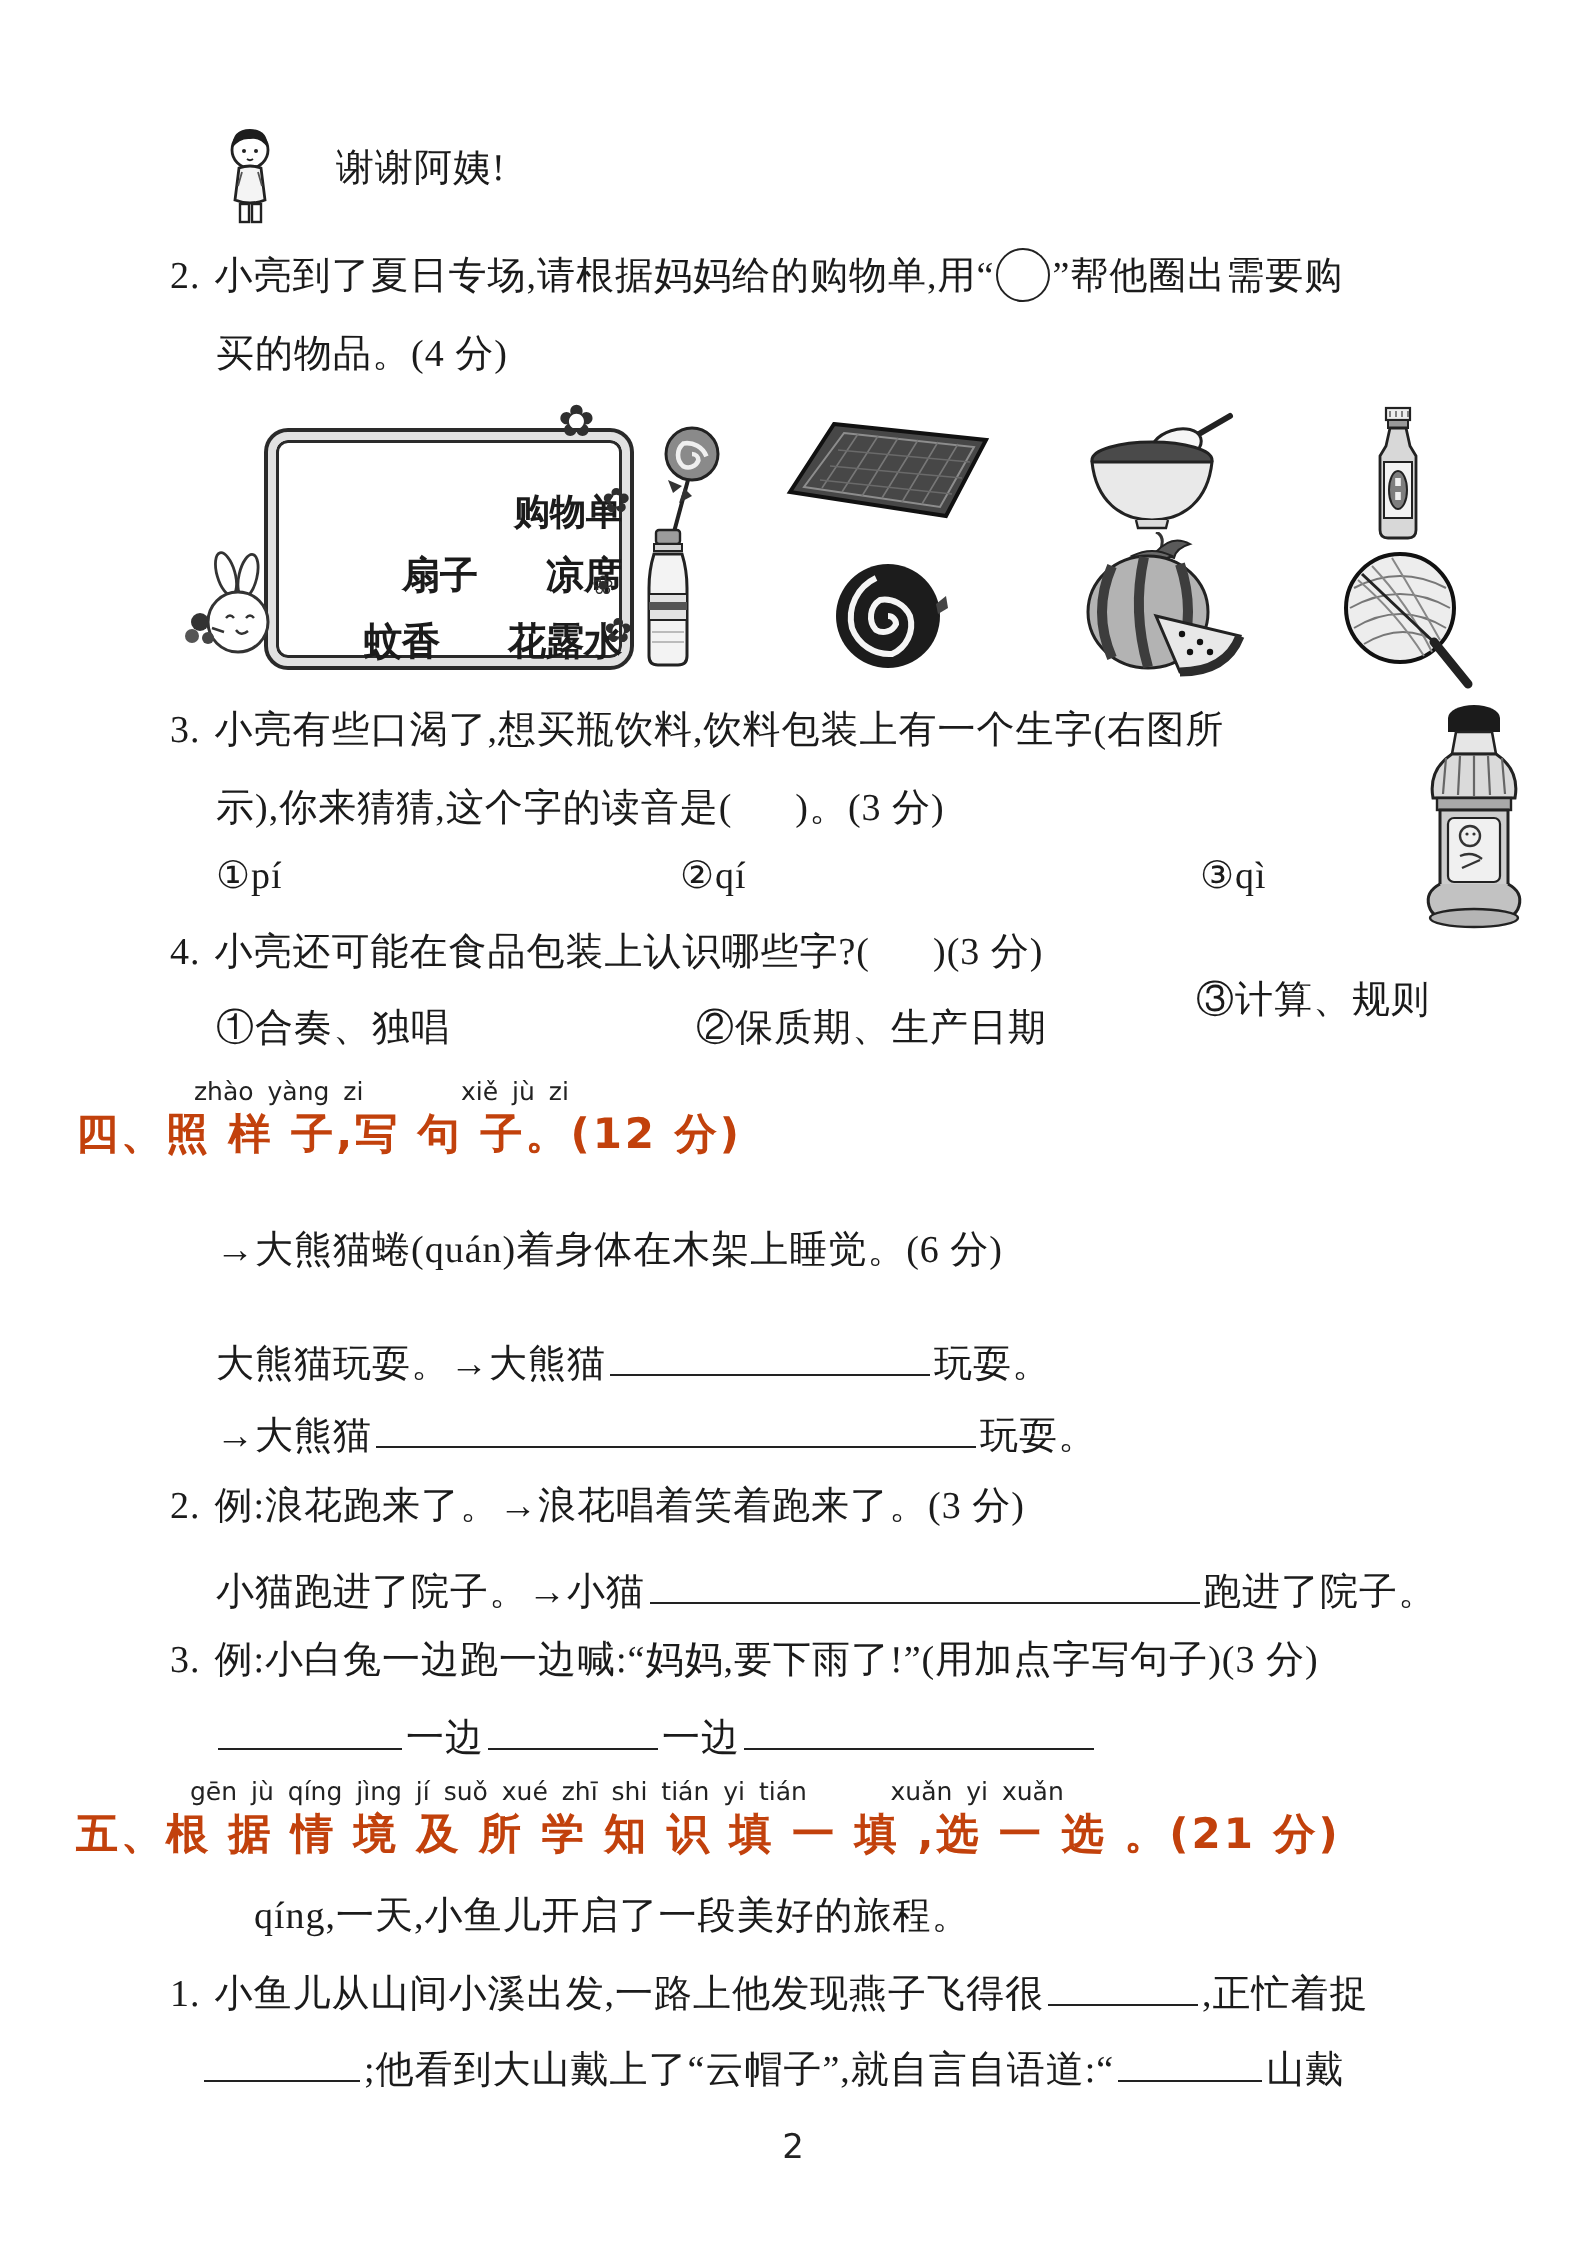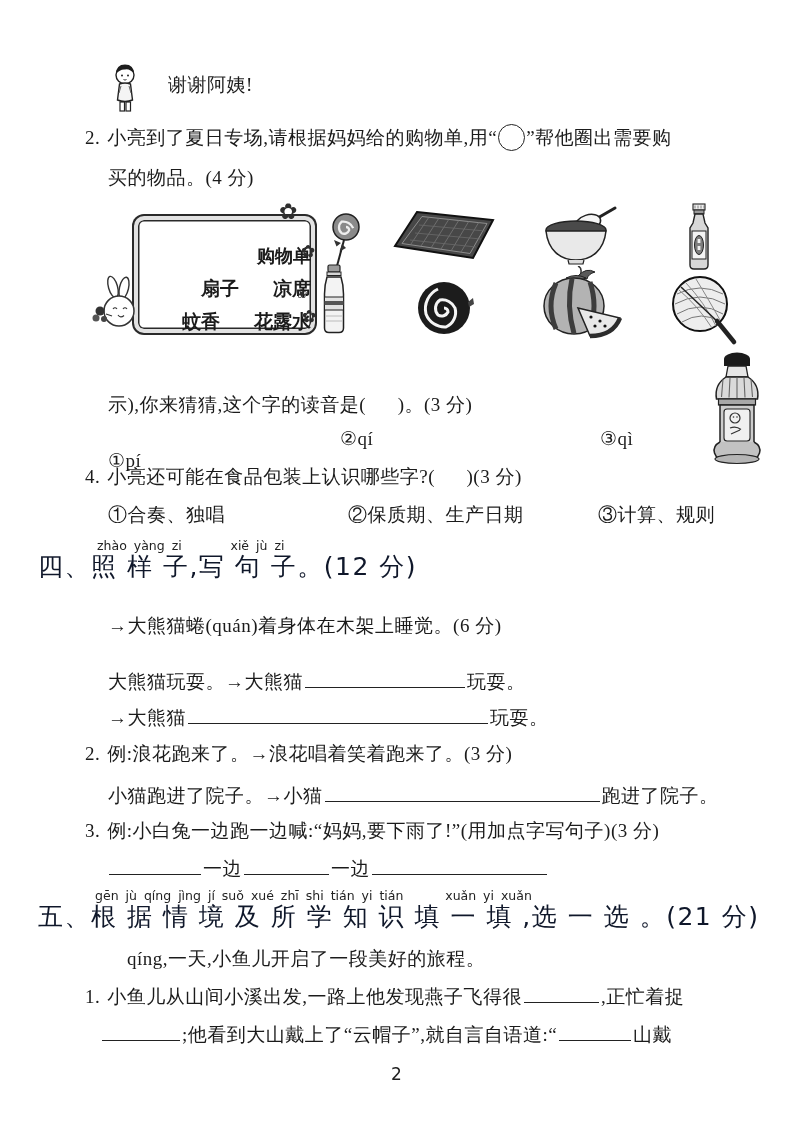--- a/index.html
+++ b/index.html
@@ -23,23 +23,23 @@
     display:inline-block; width:25px; height:25px; margin:0 1px;
     border:1.6px solid #222; border-radius:50%; vertical-align:-7px;
     background:#fff;
   }
   .pinyin {
     position:absolute; font-size:12.5px; line-height:15px; color:#222;
     font-family:"DejaVu Sans","Liberation Sans",sans-serif;
     white-space:pre; word-spacing:3px;
   }
   .sec-title {
-    position:absolute; font-size:25px; line-height:28px; font-weight:400;
+    position:absolute; font-size:21px; line-height:28px; font-weight:700;
     font-family:"DejaVu Sans","Liberation Sans",sans-serif;
-    white-space:pre; letter-spacing:1.5px; color:#0f172a;
+    white-space:pre; letter-spacing:1.5px; color:#c2410c;
   }
   .board {
     position:absolute; left:134px; top:216px; width:181px; height:117px;
     box-sizing:border-box; background:#fff;
     border:4px solid #e2e2e2; border-radius:10px;
     box-shadow:0 0 0 2px #2a2a2a, inset 0 0 0 1.5px #2a2a2a;
     font-weight:700;
   }
   .board-title { text-align:right; margin-top:25px; font-size:18px; line-height:22px; }
   .board-row { display:flex; padding-left:27px; margin-top:11px; font-size:19px; line-height:22px; white-space:pre;justify-content:flex-end; }
@@ -165,22 +165,23 @@
   </svg>
 
   <svg class="abs" style="left:670px;top:274px" width="68" height="72" viewBox="0 0 68 72">
     <circle cx="30" cy="30" r="27" fill="#ededed" stroke="#111" stroke-width="2"></circle>
     <path d="M7 20 Q30 8 53 20 M5 30 Q30 16 55 30 M7 40 Q30 26 53 40 M12 48 Q32 36 50 48" fill="none" stroke="#777" stroke-width="1"></path>
     <path d="M16 9 Q34 28 46 52 M26 5 Q40 28 50 46 M9 16 Q28 32 42 54" fill="none" stroke="#888" stroke-width="1"></path>
     <line x1="11" y1="13" x2="49" y2="49" stroke="#222" stroke-width="1.5"></line>
     <line x1="47" y1="47" x2="64" y2="68" stroke="#222" stroke-width="4.5" stroke-linecap="round"></line>
   </svg>
 
+  <div class="line" style="left:85px;top:353px"><span class="qnum">3.</span><span>小亮有些口渴了,想买瓶饮料,饮料包装上有一个生字(右图所</span></div>
   <div class="line" style="left:108px;top:392px">示),你来猜猜,这个字的读音是(      )。(3 分)</div>
-  <span class="options-span" style="left:108px;top:448px">①pí</span>
+  <span class="options-span" style="left:108px;top:426px">①pí</span>
   <span class="options-span" style="left:340px;top:426px">②qí</span>
   <span class="options-span" style="left:600px;top:426px">③qì</span>
 
   <svg class="abs" style="left:694px;top:350px" width="86" height="118" viewBox="0 0 86 118">
     <ellipse cx="43" cy="9" rx="13" ry="6.5" fill="#1b1b1b"></ellipse>
     <rect x="30" y="9" width="26" height="7" fill="#1b1b1b"></rect>
     <path d="M34 16 L32 27 L54 27 L52 16 Z" fill="#e6e6e6" stroke="#222" stroke-width="1.3"></path>
     <path d="M32 27 Q20 35 22.5 49 L63.5 49 Q66 35 54 27 Z" fill="#dadada" stroke="#222" stroke-width="1.5"></path>
     <path d="M29 29 L27.5 47 M36 28 L35 47.5 M43 27.5 L43 48 M50 28 L51 47.5 M57 29 L58.5 47" stroke="#666" stroke-width="1.1"></path>
     <rect x="24.5" y="49" width="37" height="6" fill="#a8a8a8" stroke="#222" stroke-width="1.2"></rect>
@@ -190,21 +191,21 @@
     <circle cx="39.5" cy="67" r="0.8" fill="#333"></circle>
     <circle cx="43" cy="67" r="0.8" fill="#333"></circle>
     <path d="M36 78 q6 -2.5 11 1.5 M37 84 l9 -4" stroke="#333" stroke-width="1.2" fill="none"></path>
     <path d="M26 92 Q18.5 96 20.5 103 Q22.5 110 33 110 L53 110 Q63.5 110 65.5 103 Q67.5 96 60 92" fill="#c2c2c2" stroke="#222" stroke-width="1.5"></path>
     <ellipse cx="43" cy="109" rx="22" ry="4.5" fill="#b5b5b5" stroke="#222" stroke-width="1.2"></ellipse>
   </svg>
 
   <div class="line" style="left:85px;top:464px"><span class="qnum">4.</span><span>小亮还可能在食品包装上认识哪些字?(      )(3 分)</span></div>
   <span class="options-span" style="left:108px;top:502px">①合奏、独唱</span>
   <span class="options-span" style="left:348px;top:502px">②保质期、生产日期</span>
-  <span class="options-span" style="left:598px;top:502px">③计算、规则</span>
+  <span class="options-span" style="left:598px;top:488px">③计算、规则</span>
 
   <div class="pinyin" style="left:97px;top:538px">zhào yàng zi       xiě jù zi</div>
   <div class="sec-title" style="left:38px;top:553px">四、照 样 子,写 句 子。(12 分)</div>
 
   <div class="line" style="left:108px;top:613px">→大熊猫蜷(quán)着身体在木架上睡觉。(6 分)</div>
   <div class="line" style="left:108px;top:668px"><span>大熊猫玩耍。→大熊猫</span><span class="blank" style="width:160px"></span><span>玩耍。</span></div>
   <div class="line" style="left:108px;top:704px"><span>→大熊猫</span><span class="blank" style="width:300px"></span><span>玩耍。</span></div>
 
   <div class="line" style="left:85px;top:741px"><span class="qnum">2.</span><span>例:浪花跑来了。→浪花唱着笑着跑来了。(3 分)</span></div>
   <div class="line" style="left:108px;top:782px"><span>小猫跑进了院子。→小猫</span><span class="blank" style="width:275px"></span><span>跑进了院子。</span></div>

